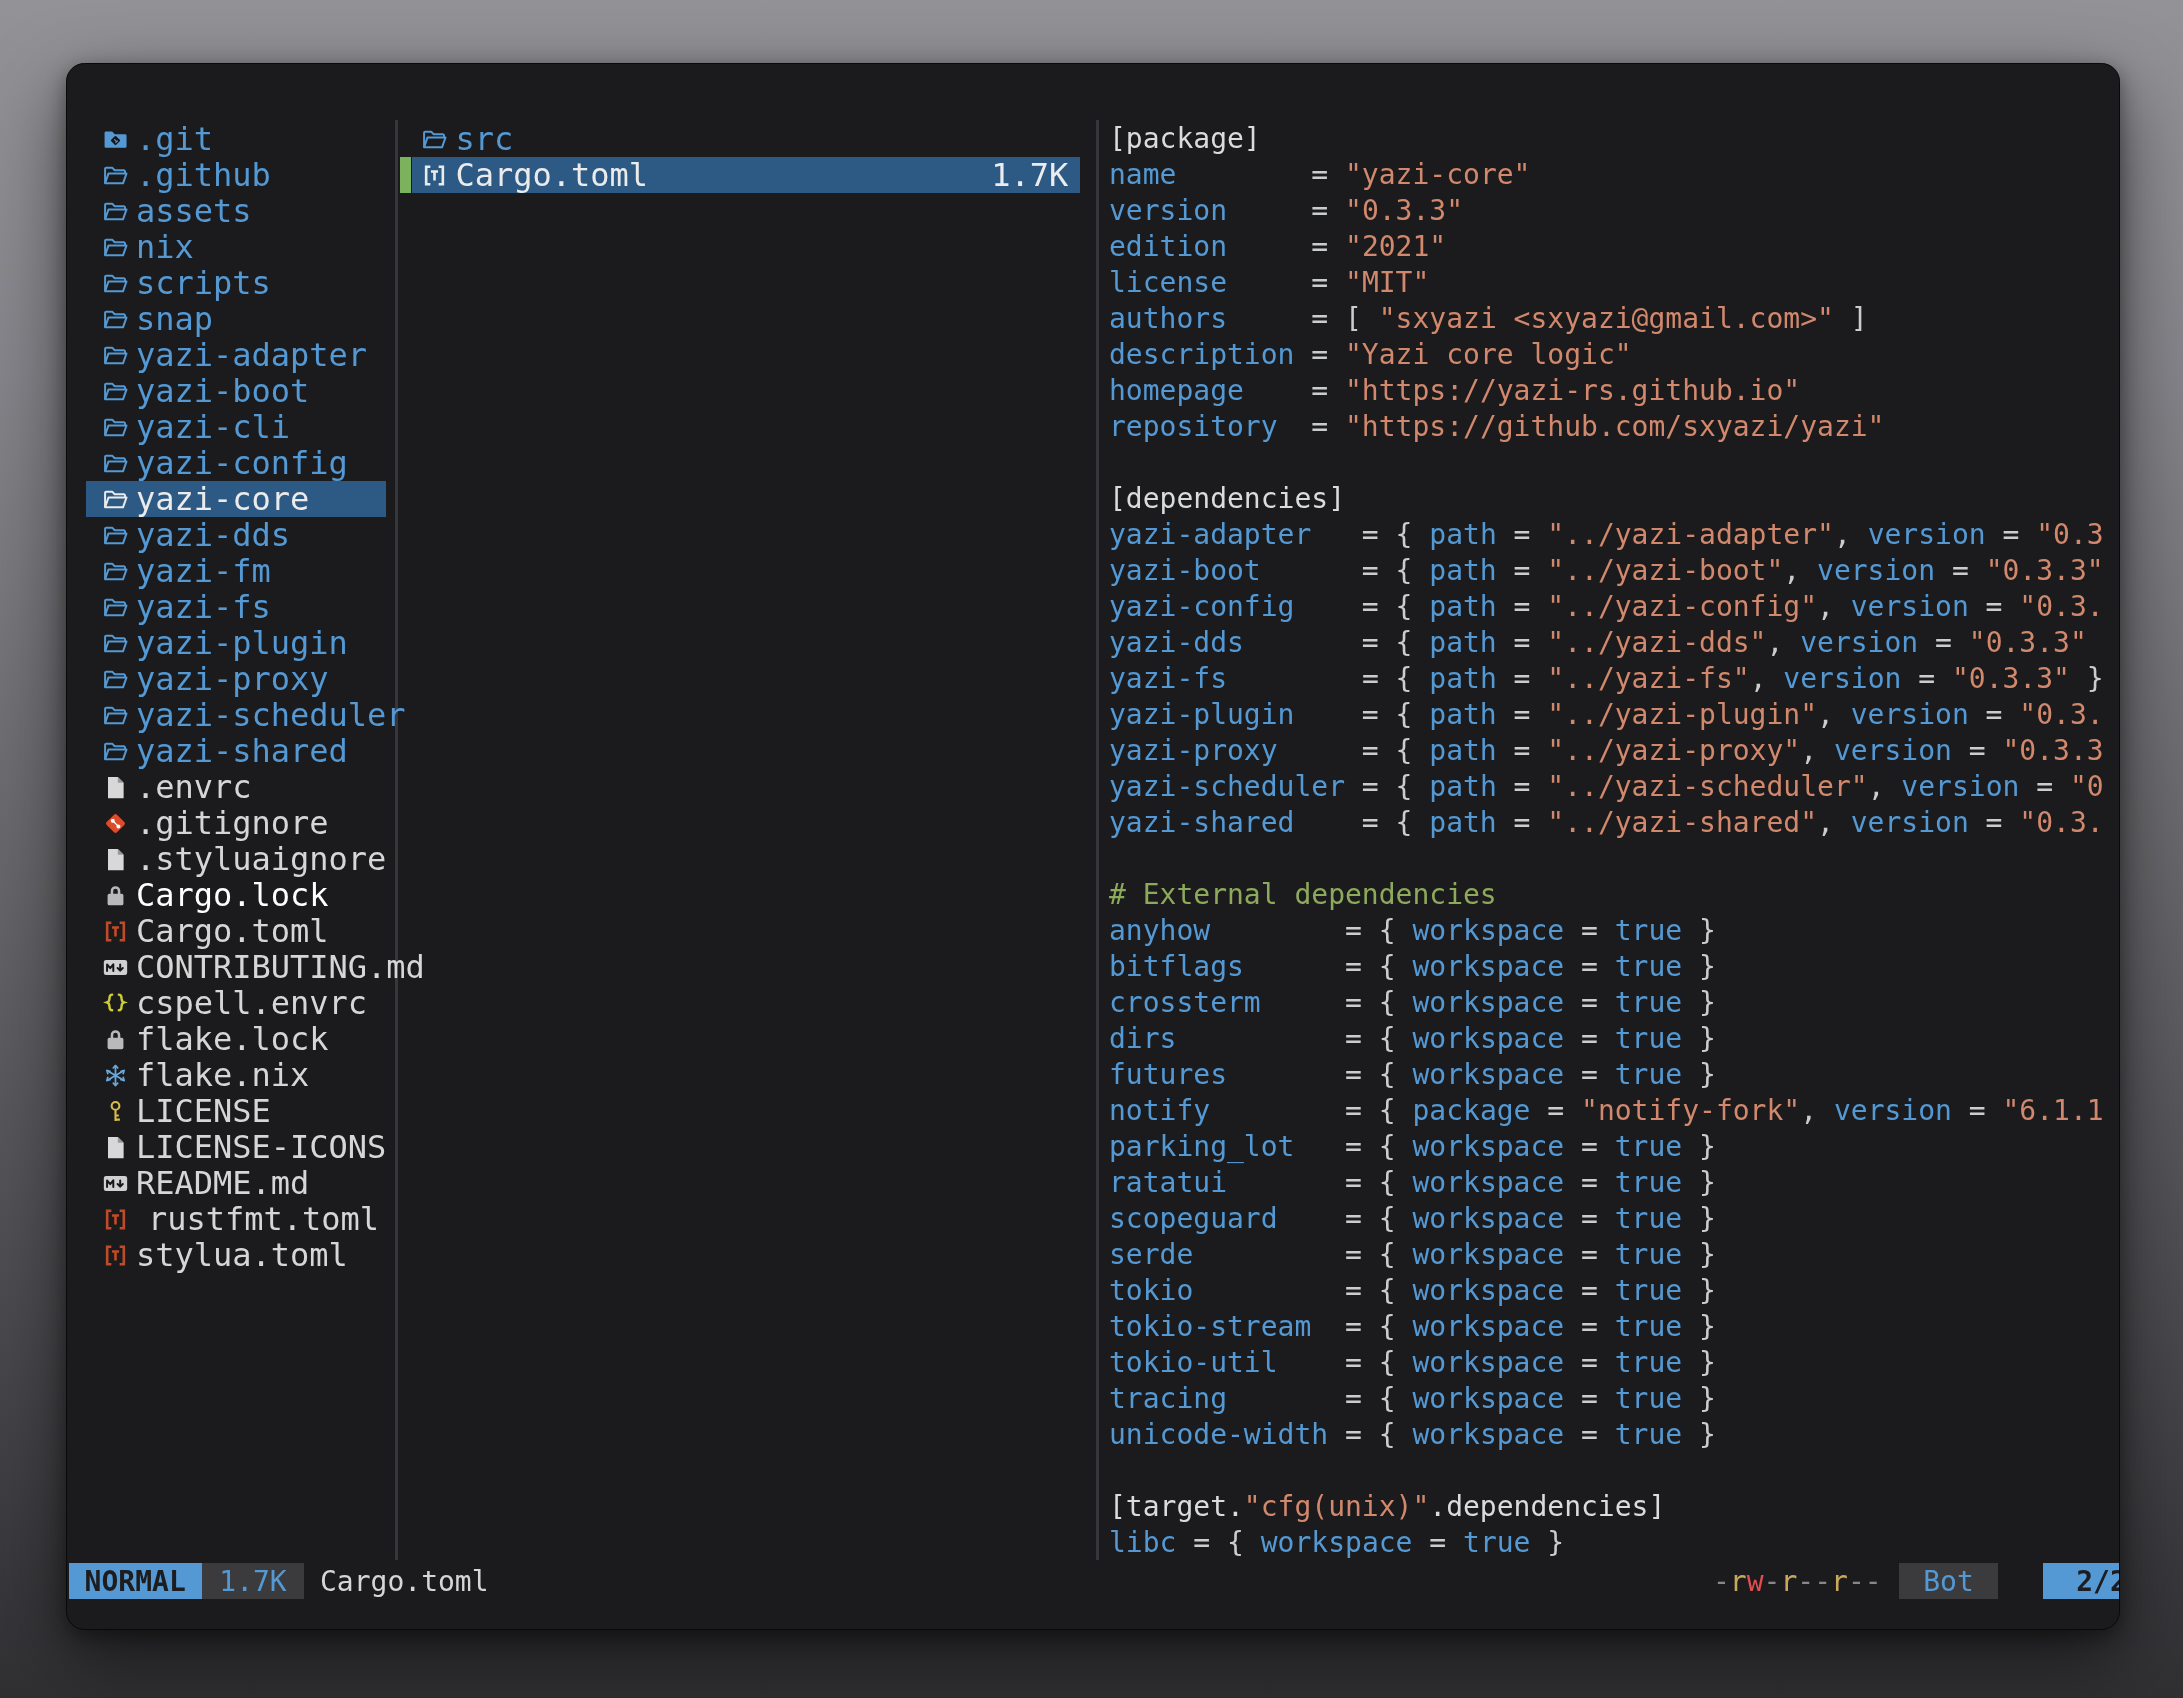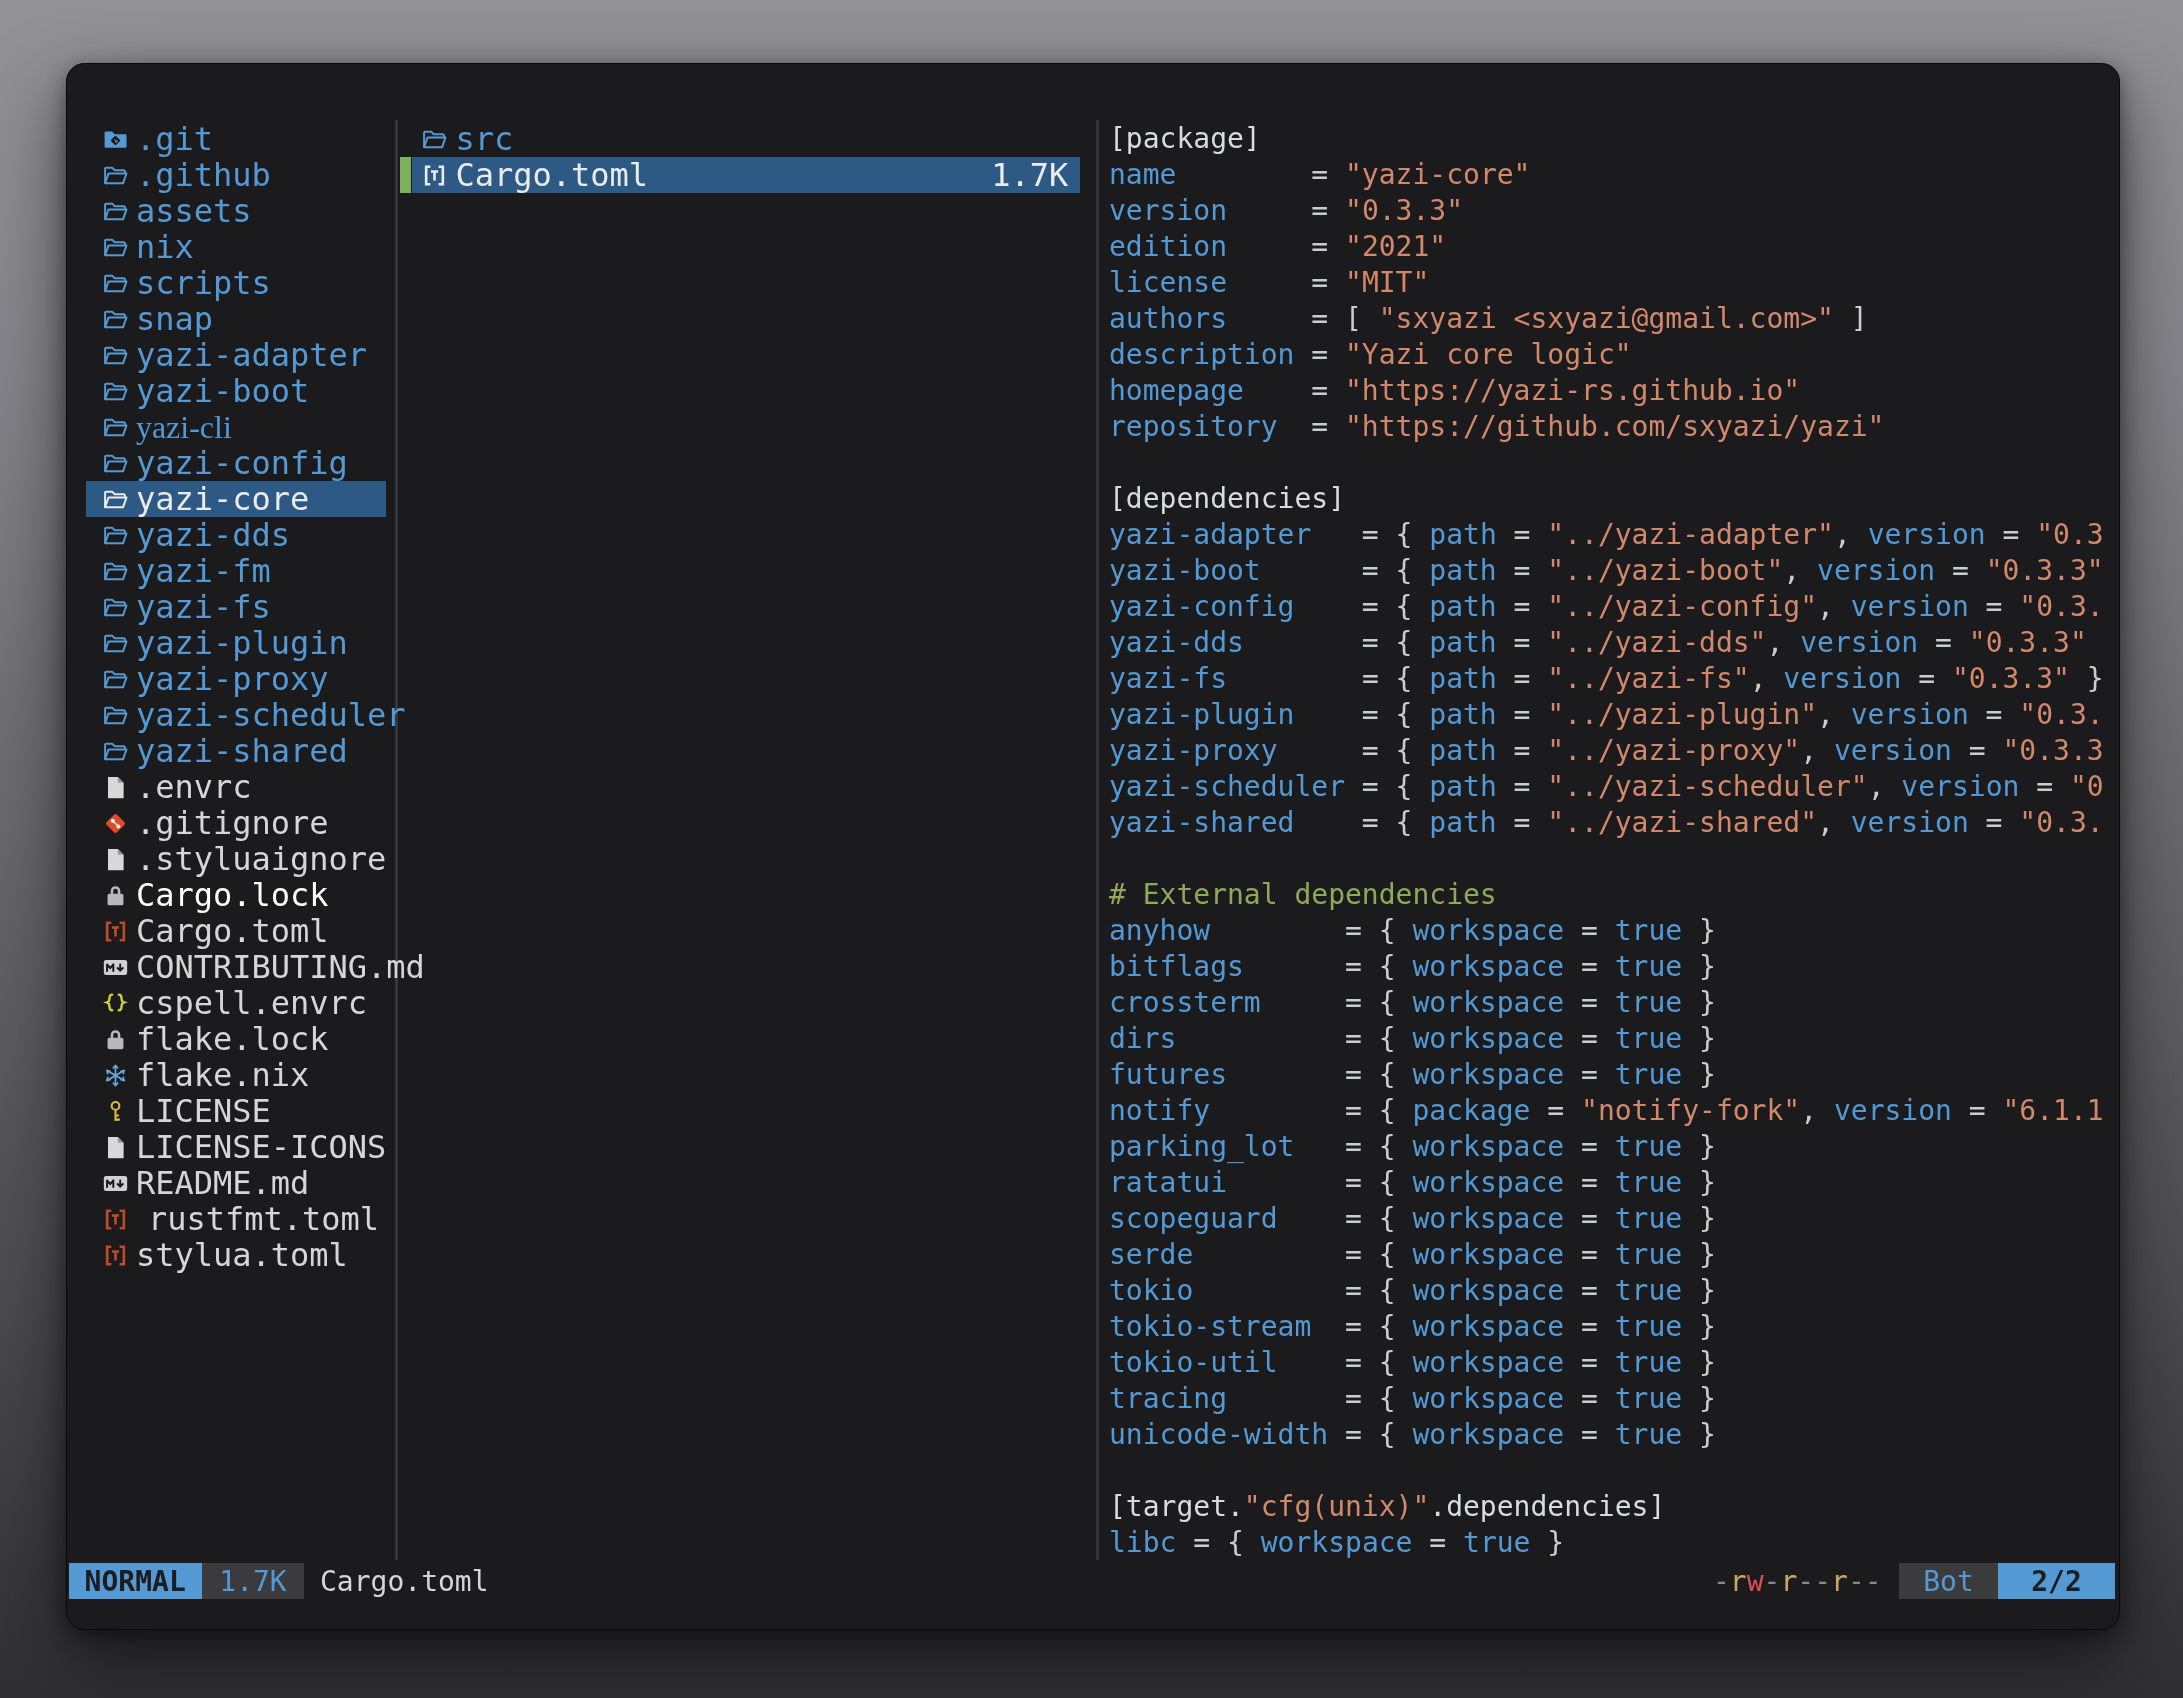--- a/index.html
+++ b/index.html
@@ -42,21 +42,21 @@
   .tk-com{color:var(--comment-green);}
   .tk-bool{color:var(--accent-blue);}
 
   .status-bar{position:absolute;left:0;top:1499px;width:2054px;height:36px;font-size:28px;}
   .sbadge{position:absolute;top:0;height:36px;line-height:37px;text-align:center;}
   .sb-mode{left:1.7px;width:133px;background:var(--accent-blue);color:var(--badge-text-dark);font-weight:bold;}
   .sb-size{left:135px;width:102px;background:var(--badge-dark-bg);color:var(--accent-blue);}
   .sb-filename{left:253px;color:#d6d6d8;}
   .sb-perms{left:1646px;letter-spacing:0;white-space:pre;}
   .sb-pos{left:1832px;width:99px;background:var(--badge-dark-bg);color:var(--accent-blue);}
-  .sb-page{left:1931px;width:117px;background:var(--accent-blue);color:var(--badge-text-dark);font-weight:bold;}
+  .sb-page{left:1976px;width:117px;background:var(--accent-blue);color:var(--badge-text-dark);font-weight:bold;}
   .perm-read{color:var(--perm-read);}
   .perm-write{color:var(--perm-write);}
   .perm-dash{color:var(--perm-dash);}
 </style>
 </head>
 <body>
 
 <div class="terminal-window">
   <div class="divider divider-1"></div>
   <div class="divider divider-2"></div>
@@ -137,21 +137,21 @@
         </span>
         <span class="lbl" style="color: rgb(84, 153, 212);">yazi-boot</span>
       </div>
       <div class="row prow">
         <span class="ic" style="color: rgb(84, 153, 212);">
           <svg viewBox="0 0 24 24" fill="none" stroke="currentColor" stroke-width="1.9" stroke-linejoin="round">
             <path d="M2 19.5 V5.6 a1.1 1.1 0 0 1 1.1-1.1 H8.8 l2.4 2.5 H20 a1.1 1.1 0 0 1 1.1 1.1 V10"></path>
             <path d="M2 19.5 L5.3 10 H22.6 L19.2 19.5 z"></path>
           </svg>
         </span>
-        <span class="lbl" style="color: rgb(84, 153, 212); font-family: Liberation Serif, serif;">yazi-cli</span>
+        <span class="lbl" style="color: rgb(84, 153, 212);">yazi-cli</span>
       </div>
       <div class="row prow">
         <span class="ic" style="color: rgb(84, 153, 212);">
           <svg viewBox="0 0 24 24" fill="none" stroke="currentColor" stroke-width="1.9" stroke-linejoin="round">
             <path d="M2 19.5 V5.6 a1.1 1.1 0 0 1 1.1-1.1 H8.8 l2.4 2.5 H20 a1.1 1.1 0 0 1 1.1 1.1 V10"></path>
             <path d="M2 19.5 L5.3 10 H22.6 L19.2 19.5 z"></path>
           </svg>
         </span>
         <span class="lbl" style="color: rgb(84, 153, 212);">yazi-config</span>
       </div>

